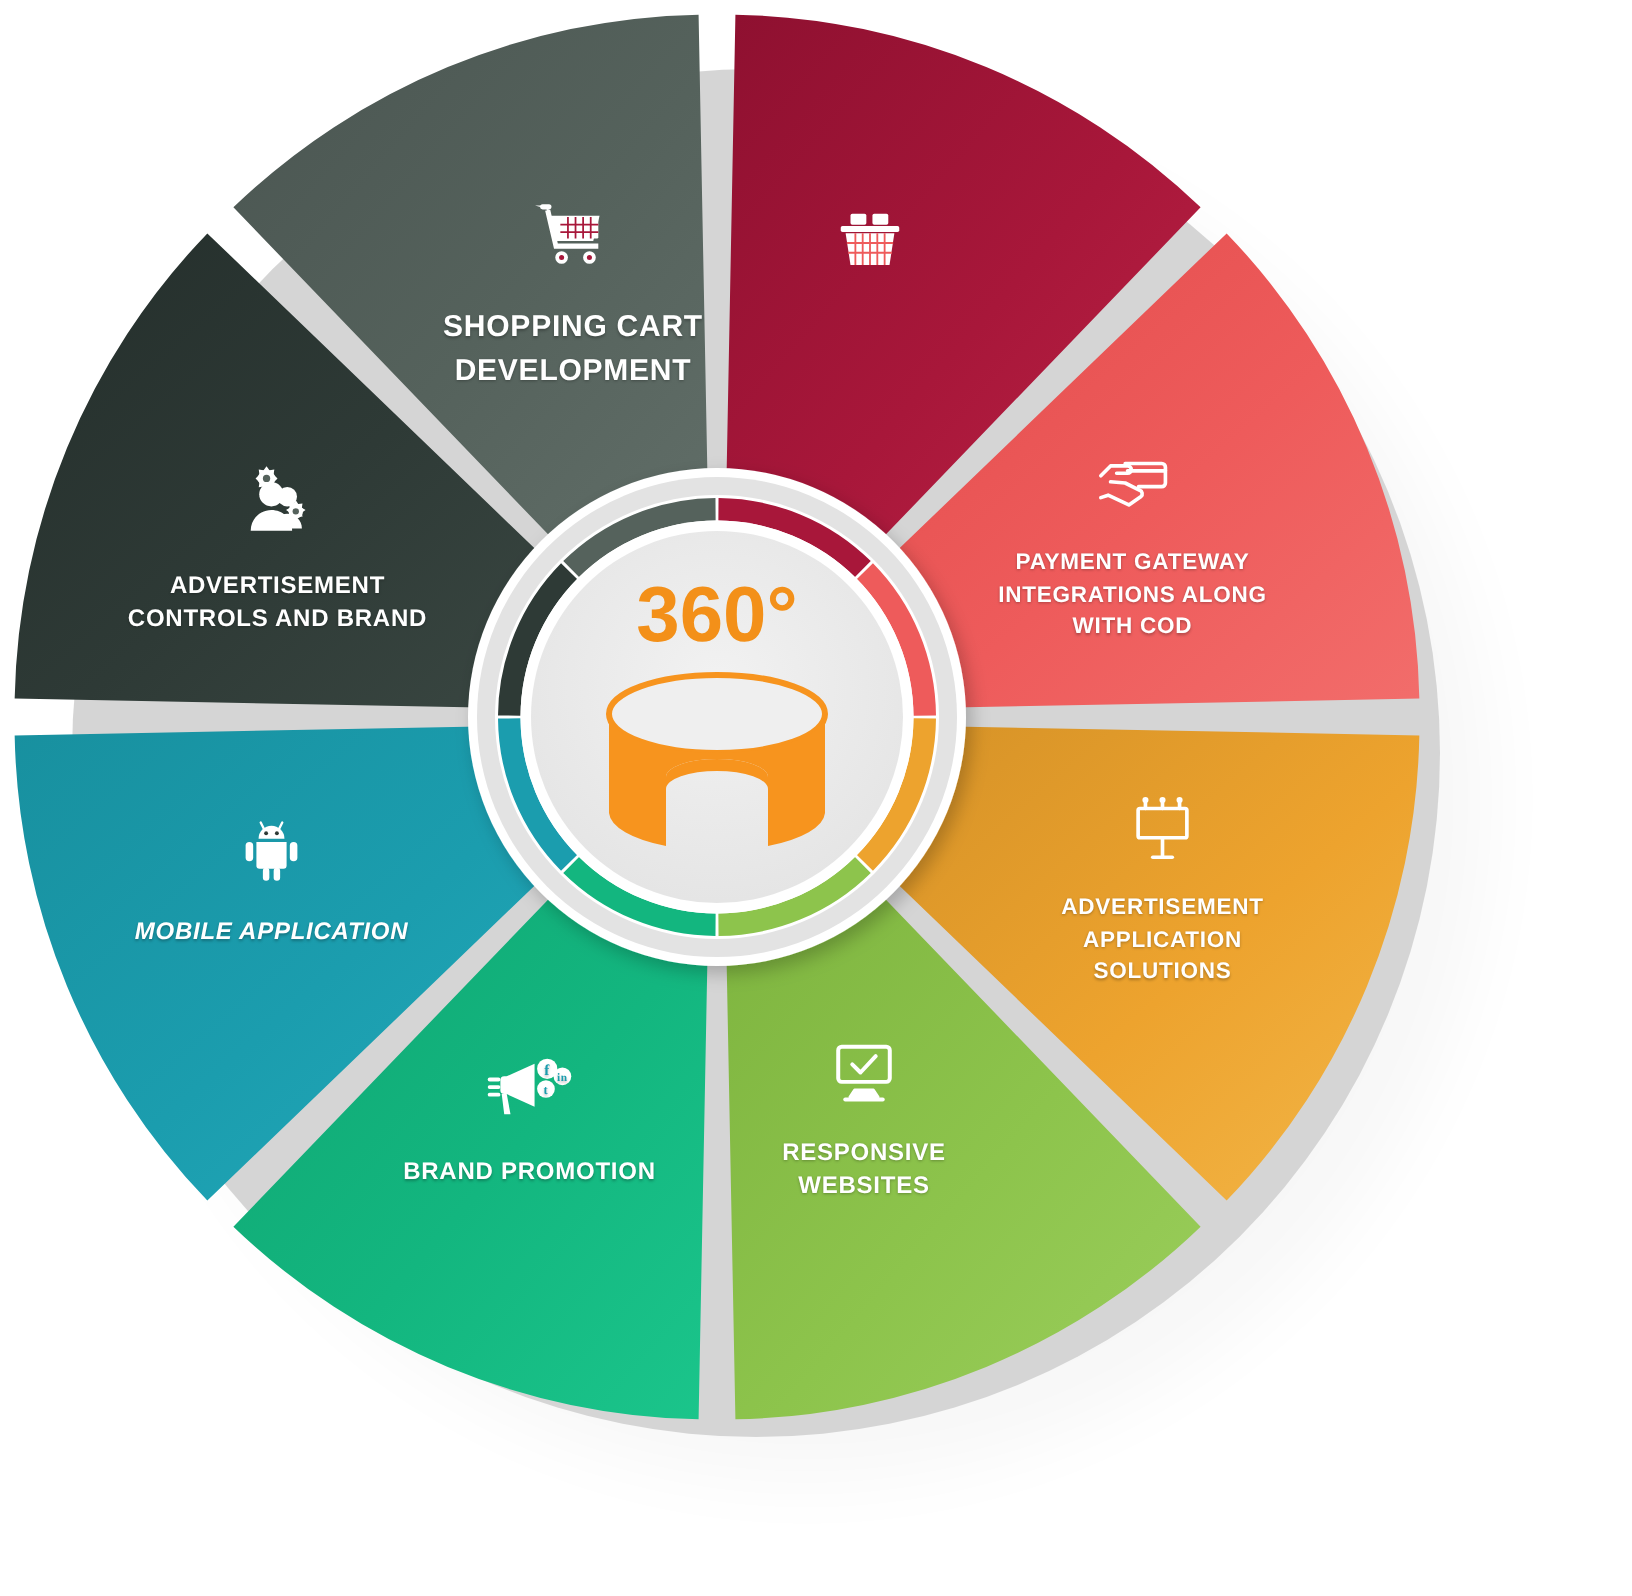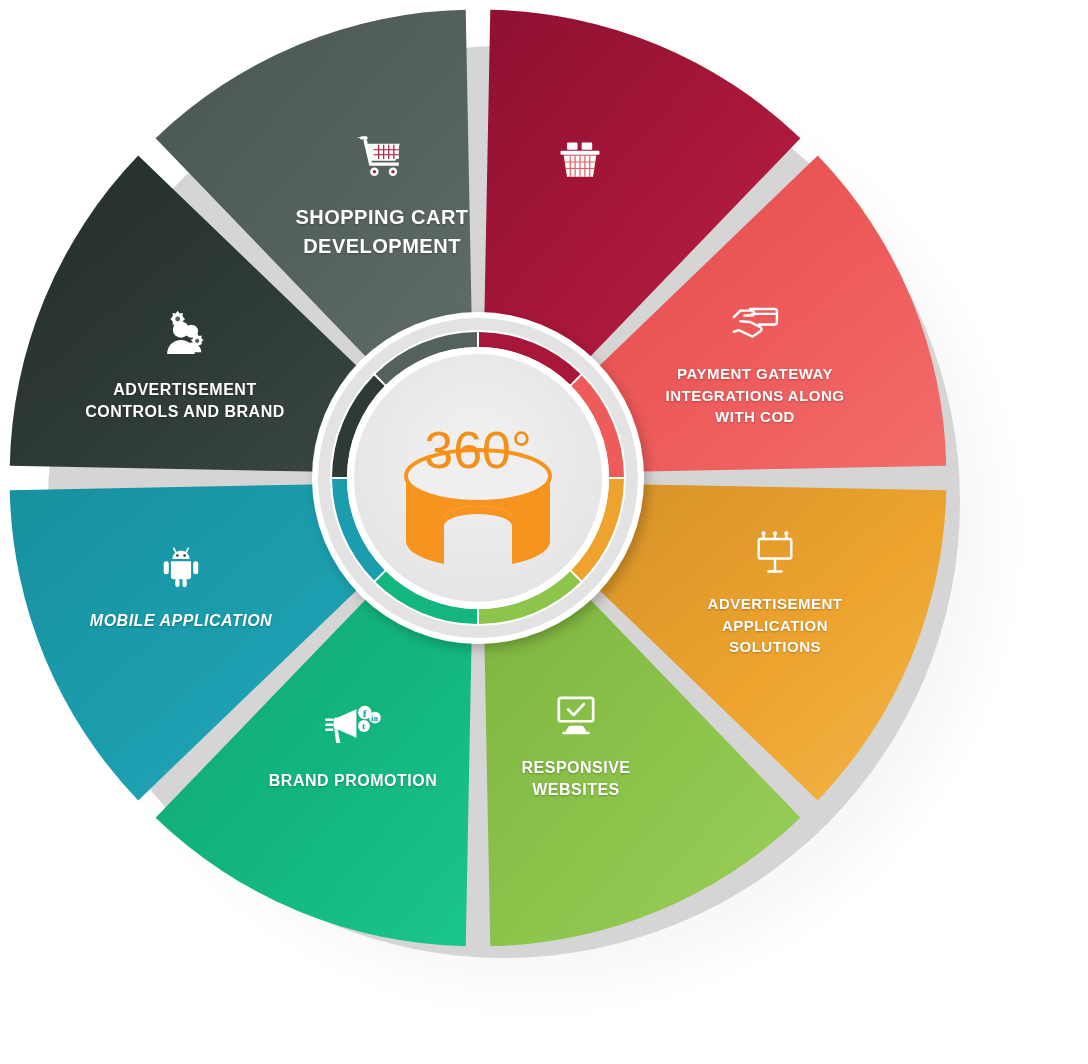--- a/index.html
+++ b/index.html
@@ -18,22 +18,21 @@
     letter-spacing:.5px;
     text-shadow:0 1px 2px rgba(0,0,0,.28);
     pointer-events:none;
     line-height:1.42;
   }
   .seg-label .txt{display:block;}
   .icon-wrap{display:block;margin:0 auto 10px auto;}
   .hub-text{
     position:absolute;
     color:#F39019;
-    font-weight:normal;
-    margin-top:40px;
+    font-weight:bold;
   }
 </style>
 </head>
 <body>
 
 <div id="stage">
   <svg id="wheel" width="1088" height="1064" viewBox="0 0 1088 1064">
     <defs>
       <filter id="softshadow" x="-40%" y="-40%" width="190%" height="190%">
         <feDropShadow dx="34" dy="30" stdDeviation="26" flood-color="#000000" flood-opacity="0.20"></feDropShadow>

